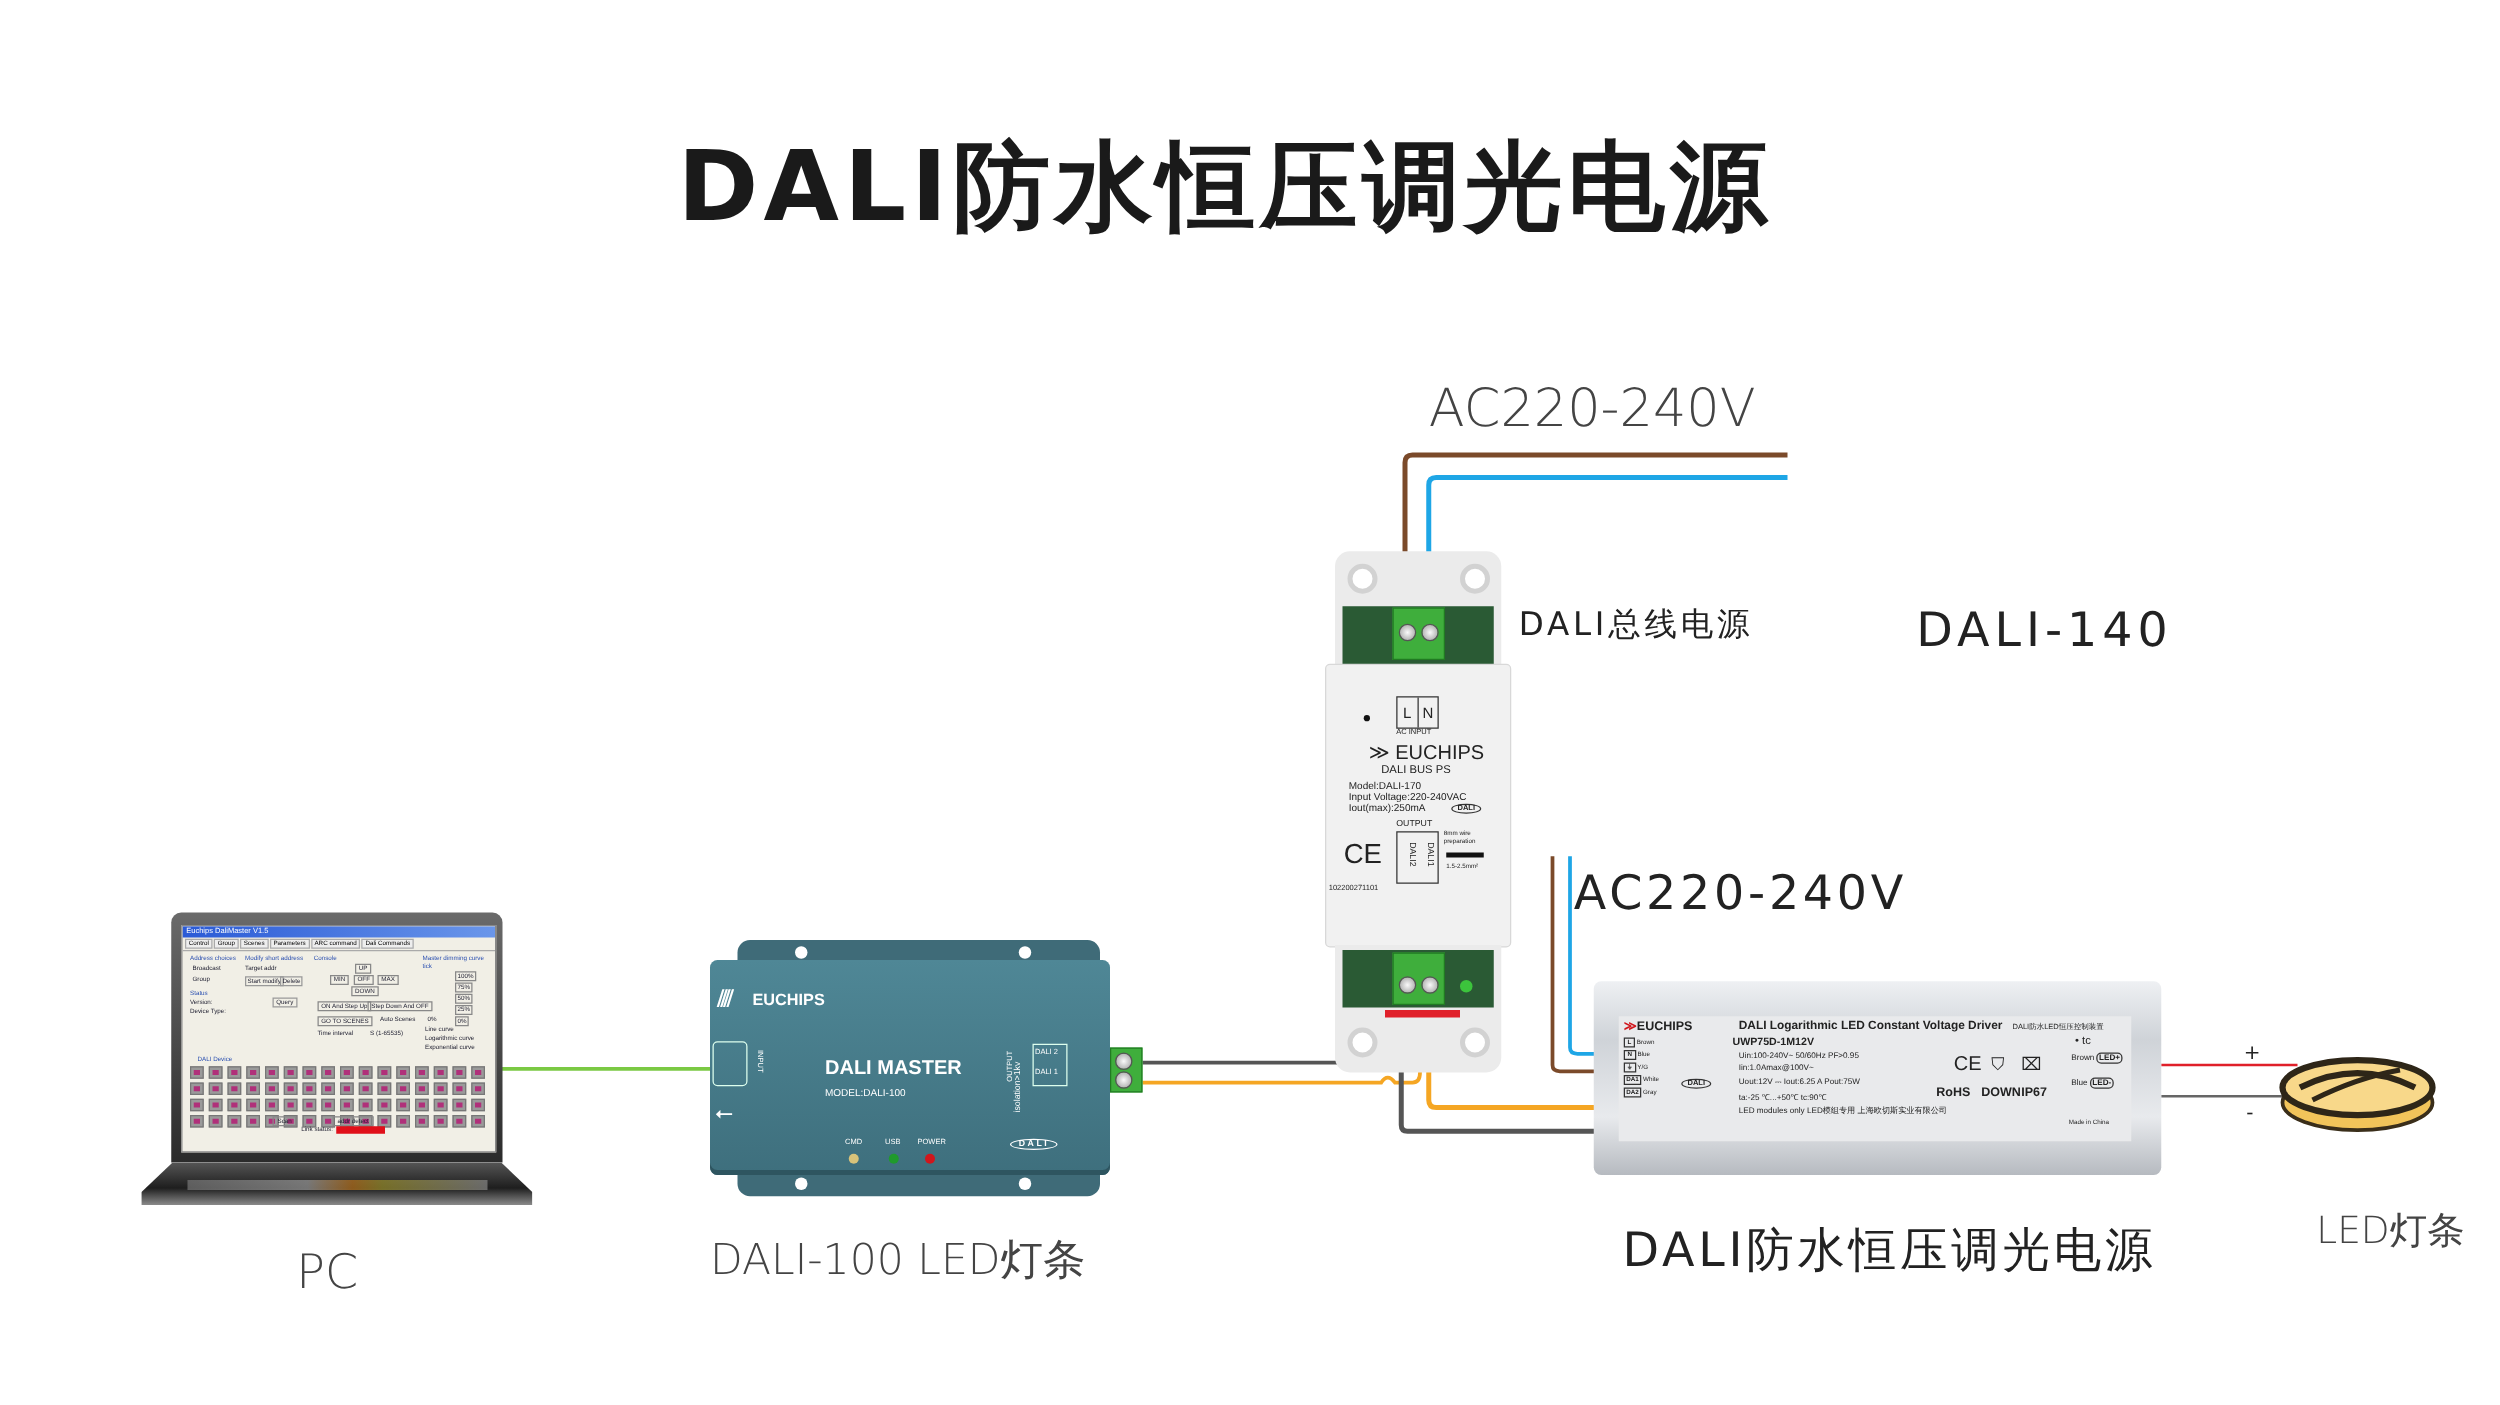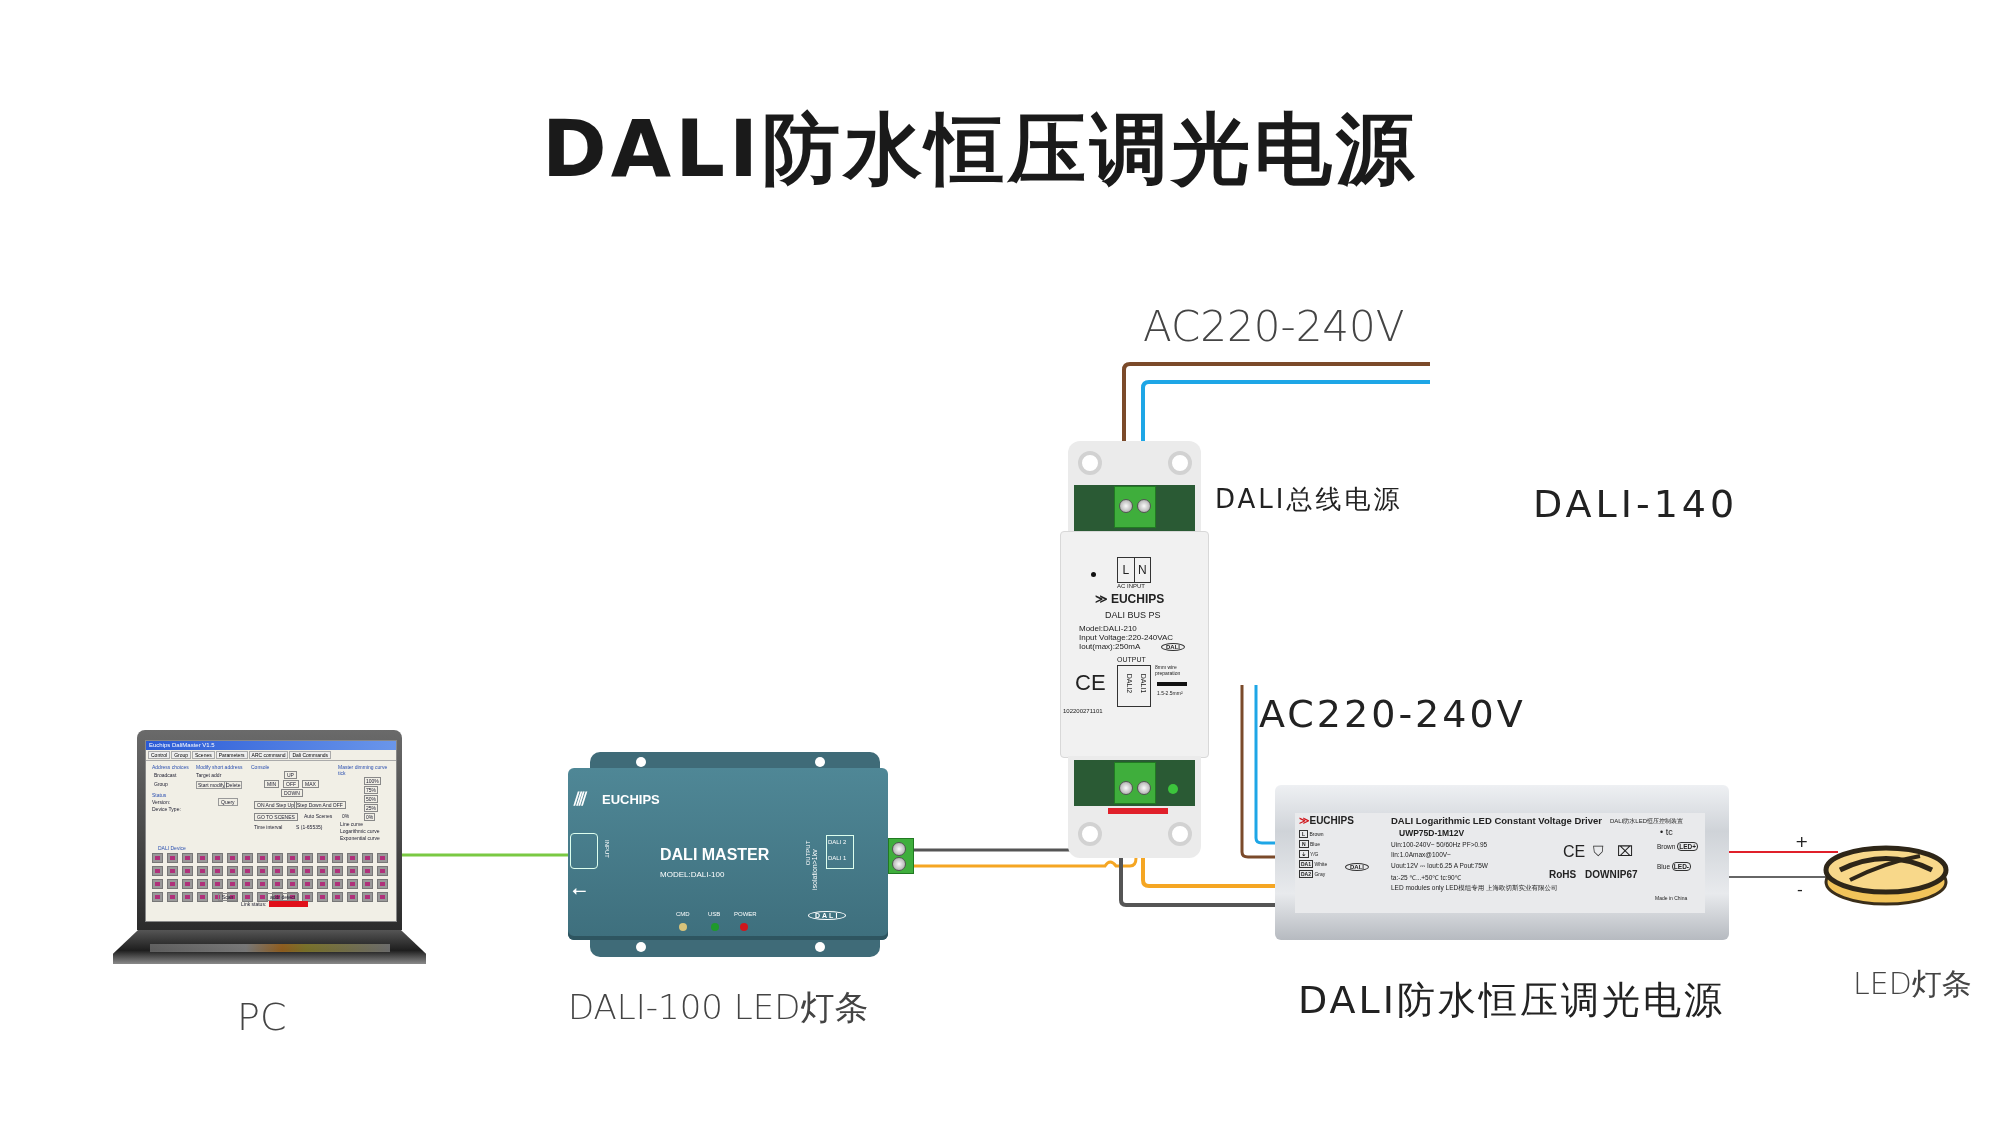--- a/index.html
+++ b/index.html
@@ -231,23 +231,23 @@
     <div class="screw" style="left:22px;top:12px"></div>
   </div>
 </div>
 <div class="abs ps-body">
   <div class="ps-txt" style="left:30px;top:40px;width:5px;height:5px;background:#111;border-radius:50%"></div>
   <div class="abs" style="left:56px;top:25px;width:32px;height:24px;border:1px solid #333;display:flex">
     <span class="ps-txt" style="position:static;flex:1;text-align:center;font-size:12px;line-height:24px;border-right:1px solid #333">L</span>
     <span class="ps-txt" style="position:static;flex:1;text-align:center;font-size:12px;line-height:24px">N</span>
   </div>
   <div class="ps-txt" style="left:56px;top:51px;font-size:6px">AC INPUT</div>
-  <div class="ps-txt" style="left:34px;top:60px;font-size:12px;font-weight:bold"><span>≫ </span><span>EUCHIPS</span></div>
+  <div class="ps-txt" style="left:34px;top:60px;font-size:16px;font-weight:normal"><span>≫ </span><span>EUCHIPS</span></div>
   <div class="ps-txt" style="left:44px;top:78px;font-size:9px">DALI BUS PS</div>
-  <div class="ps-txt" style="left:18px;top:92px;font-size:8px">Model:DALI-210</div>
+  <div class="ps-txt" style="left:18px;top:92px;font-size:8px">Model:DALI-170</div>
   <div class="ps-txt" style="left:18px;top:101px;font-size:8px">Input Voltage:220-240VAC</div>
   <div class="ps-txt" style="left:18px;top:110px;font-size:8px">Iout(max):250mA</div>
   <div class="ps-txt" style="left:100px;top:111px;font-size:6px;font-weight:bold;border:1px solid #333;border-radius:50%;padding:0 4px">DALI</div>
   <div class="ps-txt" style="left:56px;top:124px;font-size:7px">OUTPUT</div>
   <div class="ps-txt" style="left:14px;top:138px;font-size:22px">CE</div>
   <div class="abs" style="left:56px;top:133px;width:32px;height:40px;border:1px solid #333">
     <span class="ps-txt" style="left:2px;top:14px;font-size:7px;transform:rotate(90deg)">DALI2</span>
     <span class="ps-txt" style="left:16px;top:14px;font-size:7px;transform:rotate(90deg)">DALI1</span>
   </div>
   <div class="ps-txt" style="left:94px;top:132px;font-size:5px;width:40px;white-space:normal">8mm wire preparation</div>
@@ -270,21 +270,21 @@
 <div class="abs lbl" style="left:1215px;top:482px;font-size:26px;letter-spacing:3px">DALI总线电源</div>
 <div class="abs lbl" style="left:1533px;top:482px;font-size:38px;letter-spacing:4px">DALI-140</div>
 
 <div class="abs lbl" style="left:1259px;top:692px;font-size:38px;letter-spacing:3px">AC220-240V</div>
 <div class="abs" style="left:1277px;top:836px;width:10px;height:60px;background:#333;border-radius:2px"></div>
 <div class="abs driver">
   <div class="driver-label">
     <div class="drv-txt" style="left:4px;top:2px;font-size:10px;font-weight:bold"><span style="color:#d0161c">≫</span><span>EUCHIPS</span></div>
     <div class="drv-txt" style="left:96px;top:2px;font-size:9.5px;font-weight:bold">DALI Logarithmic LED Constant Voltage  Driver</div>
     <div class="drv-txt" style="left:315px;top:4px;font-size:6px">DALI防水LED恒压控制装置</div>
-    <div class="drv-txt" style="left:104px;top:15px;font-size:8.5px;font-weight:bold">UWP75D-1M12V</div>
+    <div class="drv-txt" style="left:91px;top:15px;font-size:8.5px;font-weight:bold">UWP75D-1M12V</div>
     <div class="drv-txt" style="left:96px;top:28px;font-size:6.5px">Uin:100-240V~   50/60Hz   PF&gt;0.95</div>
     <div class="drv-txt" style="left:96px;top:38px;font-size:6.5px">Iin:1.0Amax@100V~</div>
     <div class="drv-txt" style="left:96px;top:49px;font-size:6.5px">Uout:12V ⎓   Iout:6.25 A   Pout:75W</div>
     <div class="drv-txt" style="left:96px;top:60px;font-size:6.5px">ta:-25 ℃...+50℃   tc:90℃</div>
     <div class="drv-txt" style="left:96px;top:71px;font-size:6.5px">LED modules only   LED模组专用   上海欧切斯实业有限公司</div>
     <div class="drv-txt" style="left:4px;top:16px;font-size:5px;line-height:10px">
       <div><b style="border:1px solid #333;padding:0 2px">L</b> <span>Brown</span></div>
       <div><b style="border:1px solid #333;padding:0 2px">N</b> <span>Blue</span></div>
       <div><b style="border:1px solid #333;padding:0 2px">⏚</b> <span>Y/G</span></div>
       <div><b style="border:1px solid #333;padding:0 1px">DA1</b> <span>White</span></div>

